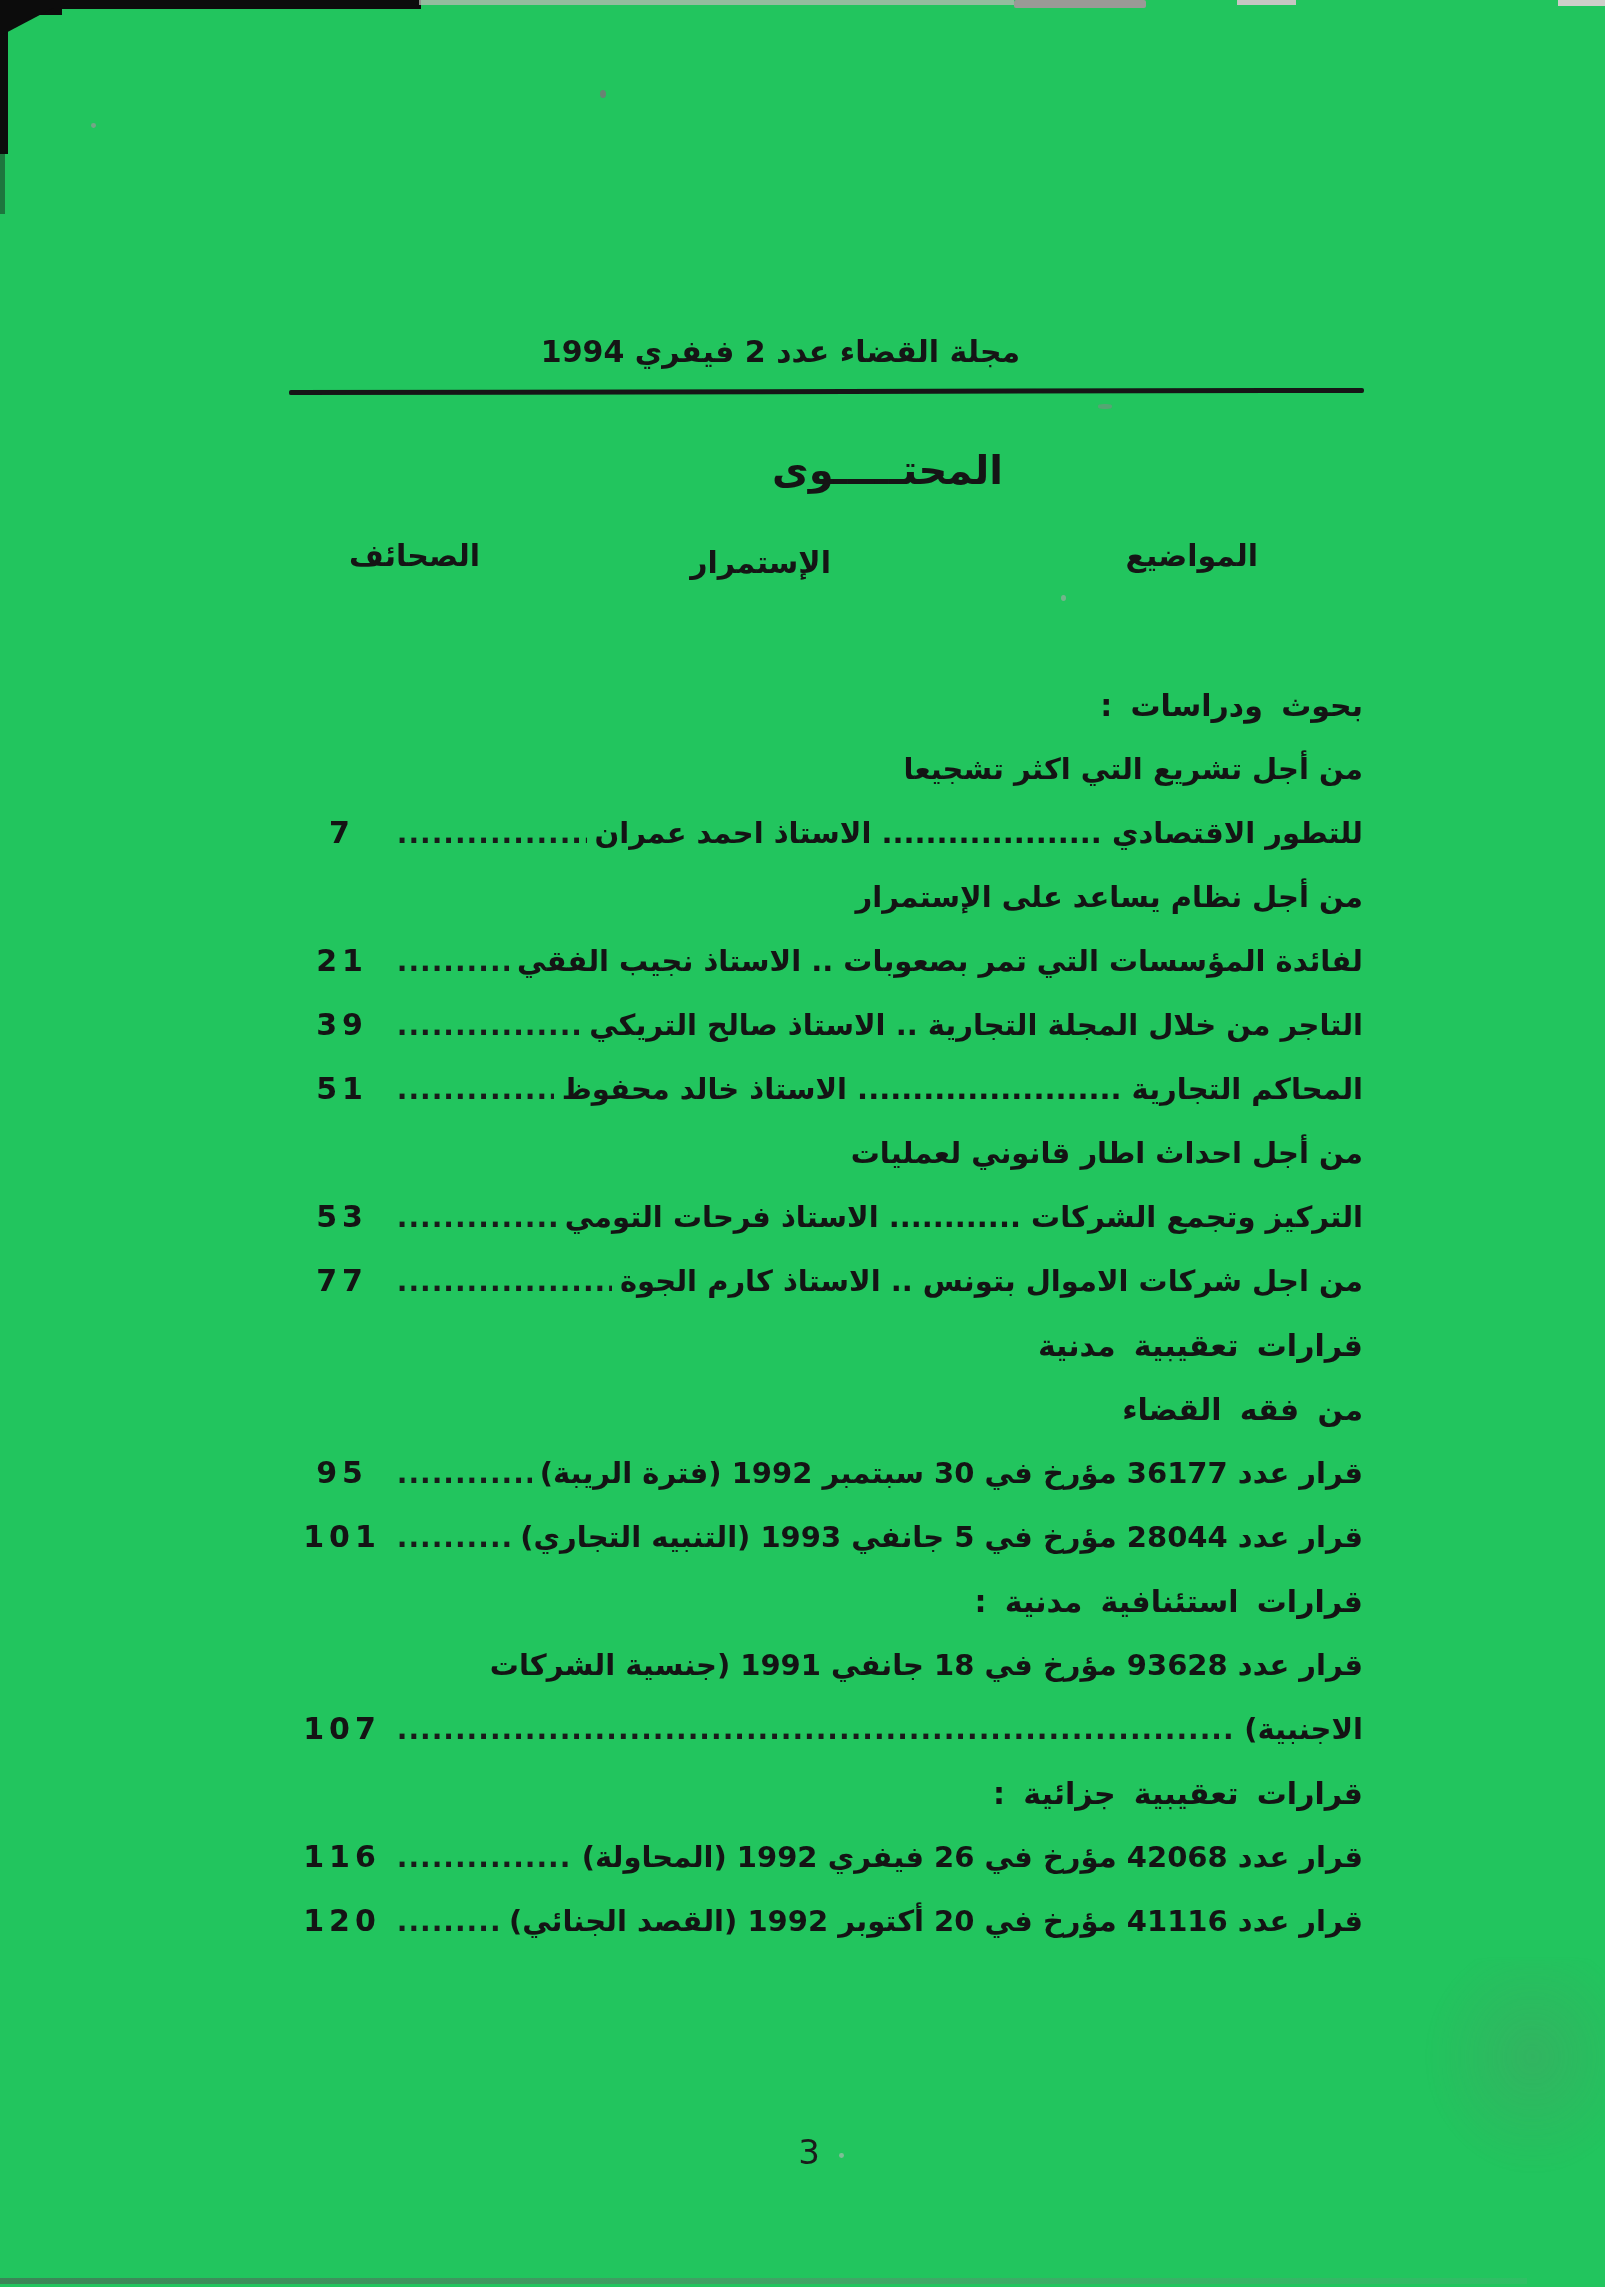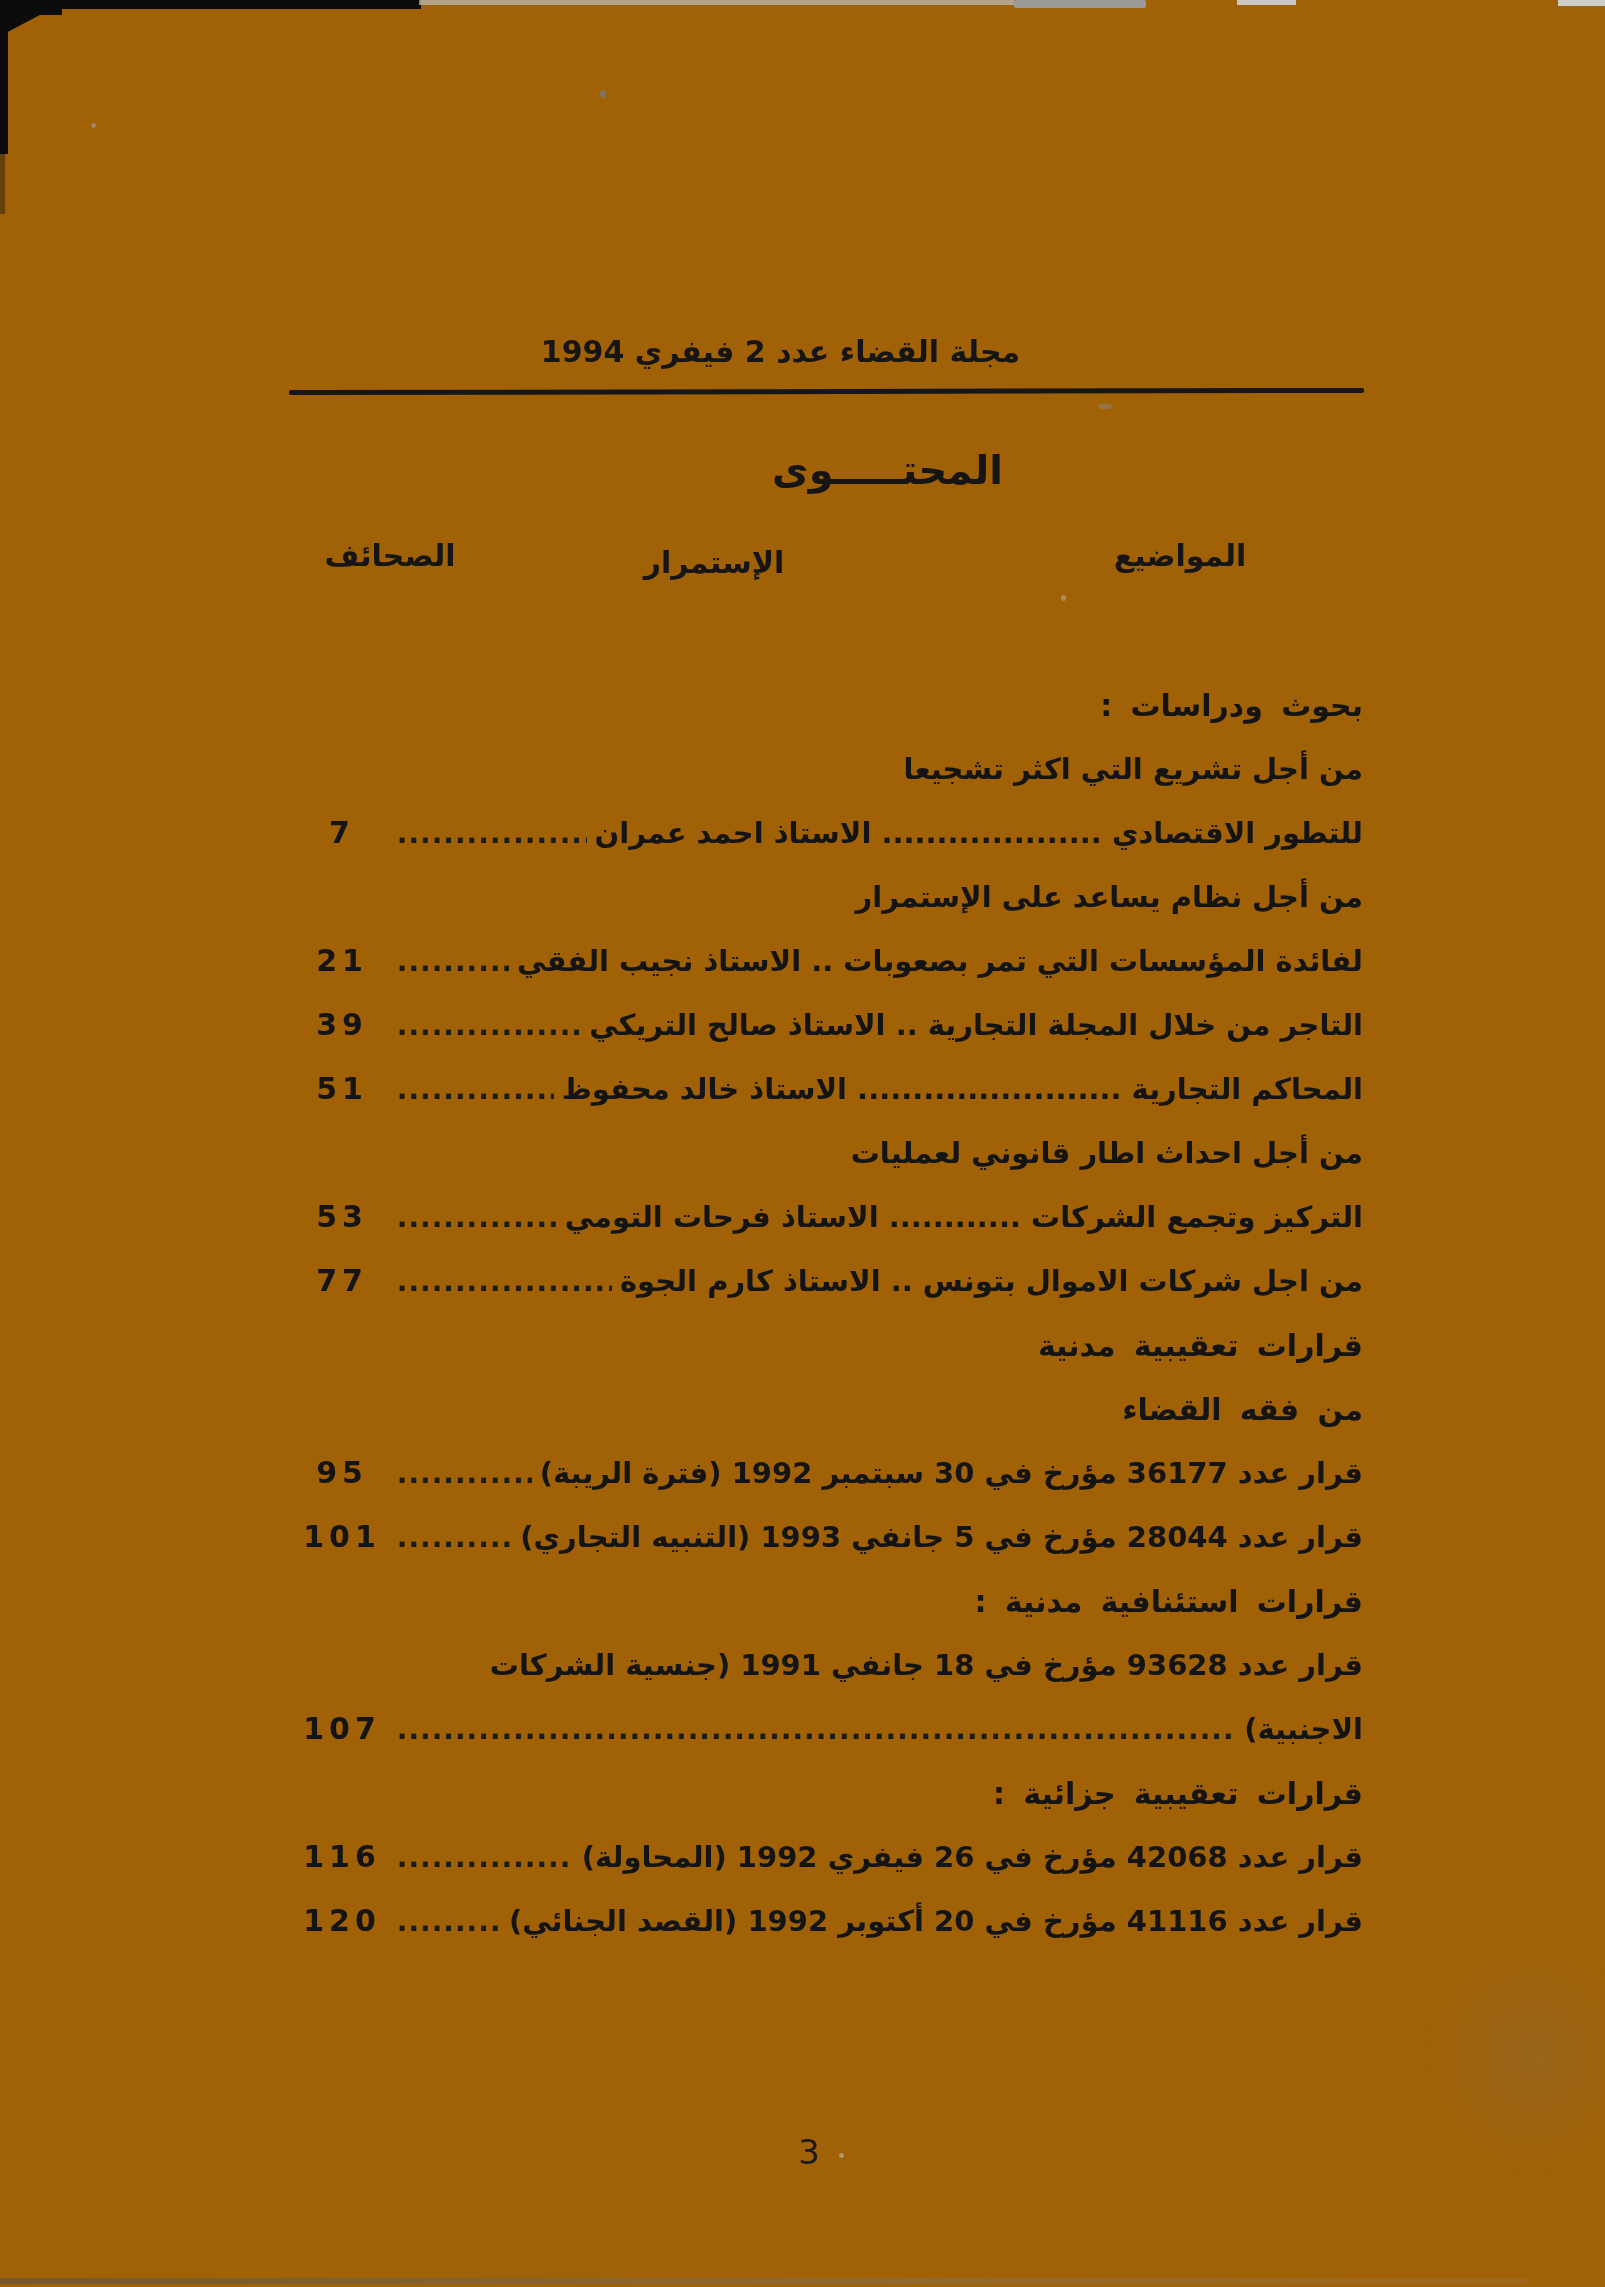--- a/index.html
+++ b/index.html
@@ -1,20 +1,20 @@
 <!DOCTYPE html>
 <html><head>
 <meta charset="utf-8">
 <style>
   html,body { margin:0; padding:0; background:#d9d9d6; }
   .page {
     position:relative;
     width:1605px; height:2288px;
     margin:0 auto;
-    background:#a16207;
+    background:#22c55e;
     overflow:hidden;
     font-family:"DejaVu Sans", sans-serif;
     color:#151515;
   }
 
   
   .artifact { position:absolute; pointer-events:none; }
   .band-a { left:0; top:0; width:421px; height:8.8px; background:#0c0c0c; }
   .band-a2{ left:0; top:0; width:62px; height:14.6px; background:#0c0c0c; }
   .band-b { left:419px; top:0; width:595px; height:4.9px; background:#b9b9b4; opacity:.75; }
@@ -45,21 +45,21 @@
   .rule {
     position:absolute; left:289px; top:389px; width:1075px; height:4.9px;
     background:#161616; border-radius:2px; transform:rotate(-0.12deg);
   }
   .contents-title {
     position:absolute; left:741px; top:447px; width:293px;
     text-align:center; font-size:40px; font-weight:700;
     direction:rtl; unicode-bidi:plaintext; white-space:nowrap;
   }
   .col-head {
-    position:absolute; top:538px; text-align:center;
+    position:absolute; top:538px; 
     font-size:30px; font-weight:700; direction:rtl; unicode-bidi:plaintext; white-space:nowrap;
   }
   .col-pages   { left:300px;  width:180px; }
   .col-editors { left:597px;  width:234px; top:545px; }
   .col-topics  { left:1102px; width:156px; }
 
   .toc {
     position:absolute; left:295px; top:673px; width:1068px;
   }
   .row {

